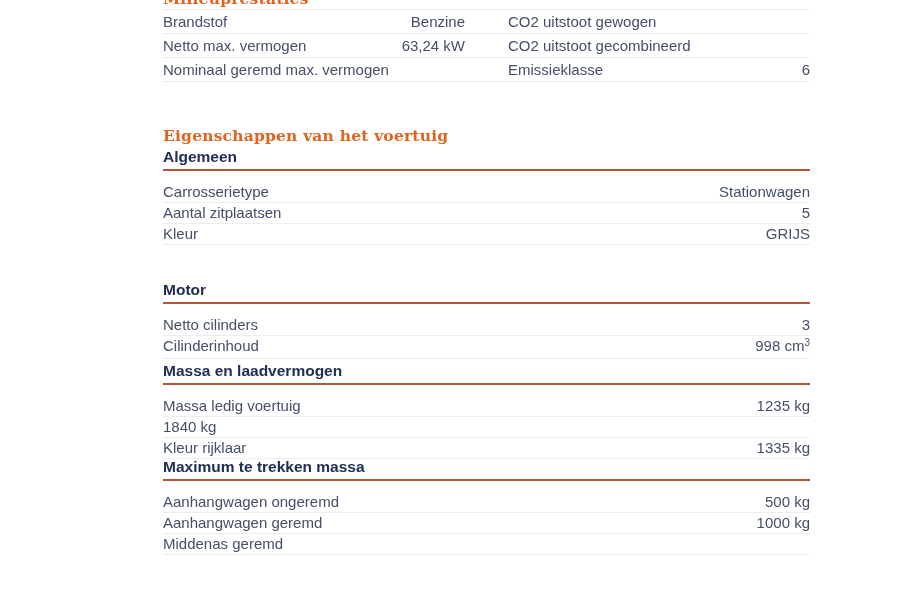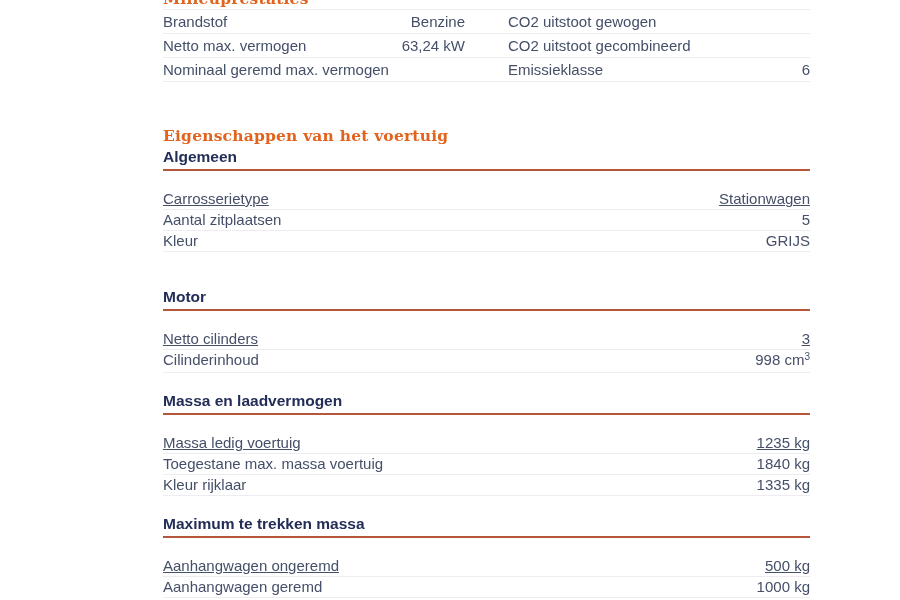--- a/index.html
+++ b/index.html
@@ -44,41 +44,41 @@
     display: flex;
     justify-content: space-between;
     align-items: flex-start;
   }
   .colgap { width: 43px; }
 
   
   .subsection { }
   .sub-algemeen { margin-top: 4px; }
   .sub-motor { margin-top: 37px; }
-  .sub-massa { margin-top: 20px; }
-  .sub-trekken { margin-top: 20px; }
+  .sub-massa { margin-top: 4px; }
+  .sub-trekken { }
   .sub-heading {
     margin: 0;
     font-size: 15.5px;
     font-weight: bold;
     line-height: 16px;
     color: #232e58;
     padding-bottom: 4px;
     border-bottom: 2px solid #b5573b;
   }
   .row {
     display: flex;
     justify-content: space-between;
     align-items: baseline;
     line-height: 20px;
     border-bottom: 1px solid #ececf1;
     font-size: 15px;
     color: #454f68;
   }
-  .row.first { padding-top: 18px; text-decoration: underline; }
+  .row.first { padding-top: 11px; }
   .lbl { white-space: nowrap; }
   .val { white-space: nowrap; text-align: right; }
   .sup {
     font-size: 10px;
     position: relative;
     top: -5px;
   }
 </style>
 </head>
 <body>
@@ -156,21 +156,20 @@
       </div>
     </div>
 
     <div class="subsection sub-massa">
       <h3 class="sub-heading">Massa en laadvermogen</h3>
       <div class="row first">
         <span class="lbl">Massa ledig voertuig</span>
         <span class="val">1235 kg</span>
       </div>
       <div class="row">
-        <span class="lbl">Toegestane max. massa voertuig</span>
         <span class="val">1840 kg</span>
       </div>
       <div class="row">
         <span class="lbl">Kleur rijklaar</span>
         <span class="val">1335 kg</span>
       </div>
     </div>
 
     <div class="subsection sub-trekken">
       <h3 class="sub-heading">Maximum te trekken massa</h3>

